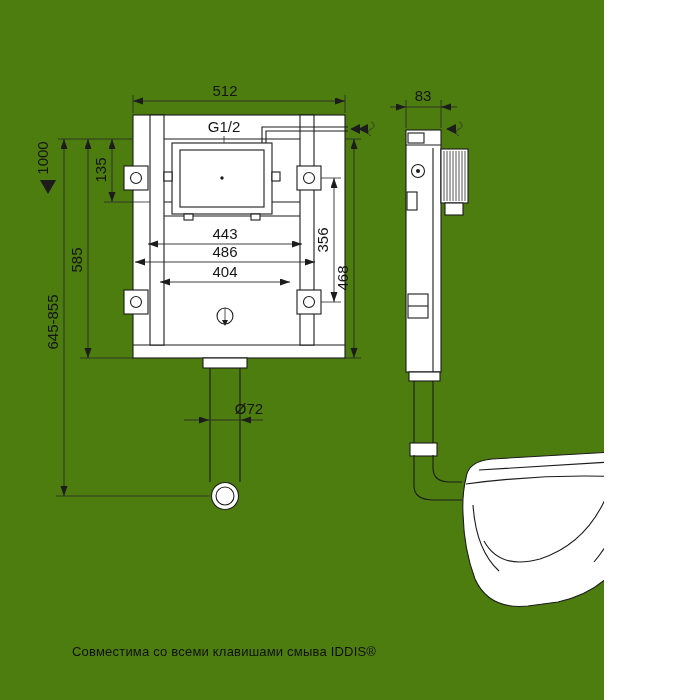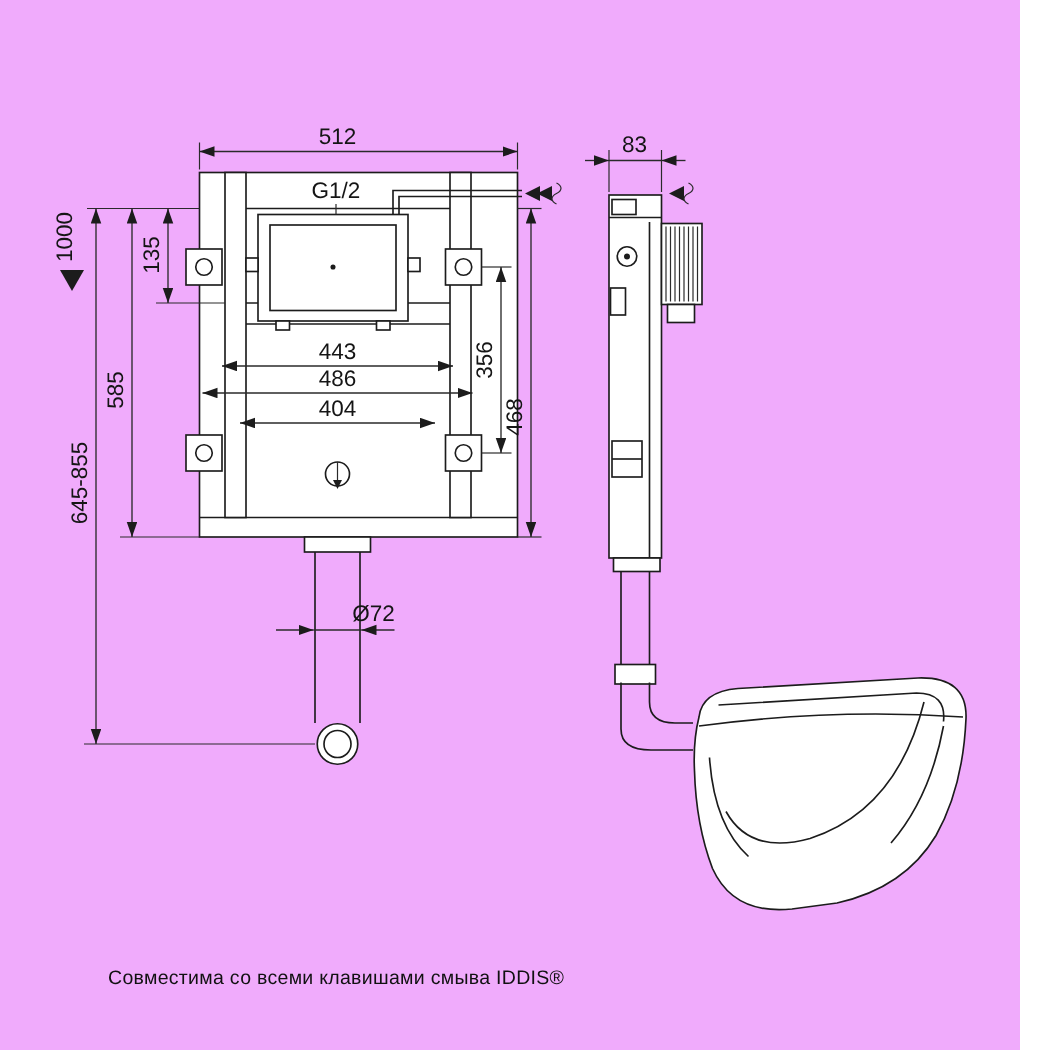--- a/index.html
+++ b/index.html
@@ -1,17 +1,17 @@
 <!DOCTYPE html>
 <html><head>
 <meta charset="utf-8">
 <style>
   html,body{margin:0;padding:0;background:#fff;}
   .stage{
-    position:relative;width:680px;height:700px;background:#f0abfc;
+    position:relative;width:604px;height:700px;background:#4d7c0f;
     font-family:"Liberation Sans",sans-serif;overflow:hidden;
   }
   .stage svg{position:absolute;left:0;top:0;}
   svg text{font-family:"Liberation Sans",sans-serif;font-size:15px;fill:#151515;}
   .ln{stroke:#1c1c1c;stroke-width:1.1;fill:none;}
   .wf{stroke:#1c1c1c;stroke-width:1.1;fill:#fff;}
   .dim{stroke:#2a2a2a;stroke-width:0.9;fill:none;}
   .thin{stroke:#2a2a2a;stroke-width:0.8;fill:none;}
   .blk{fill:#1c1c1c;stroke:none;}
   .caption{

